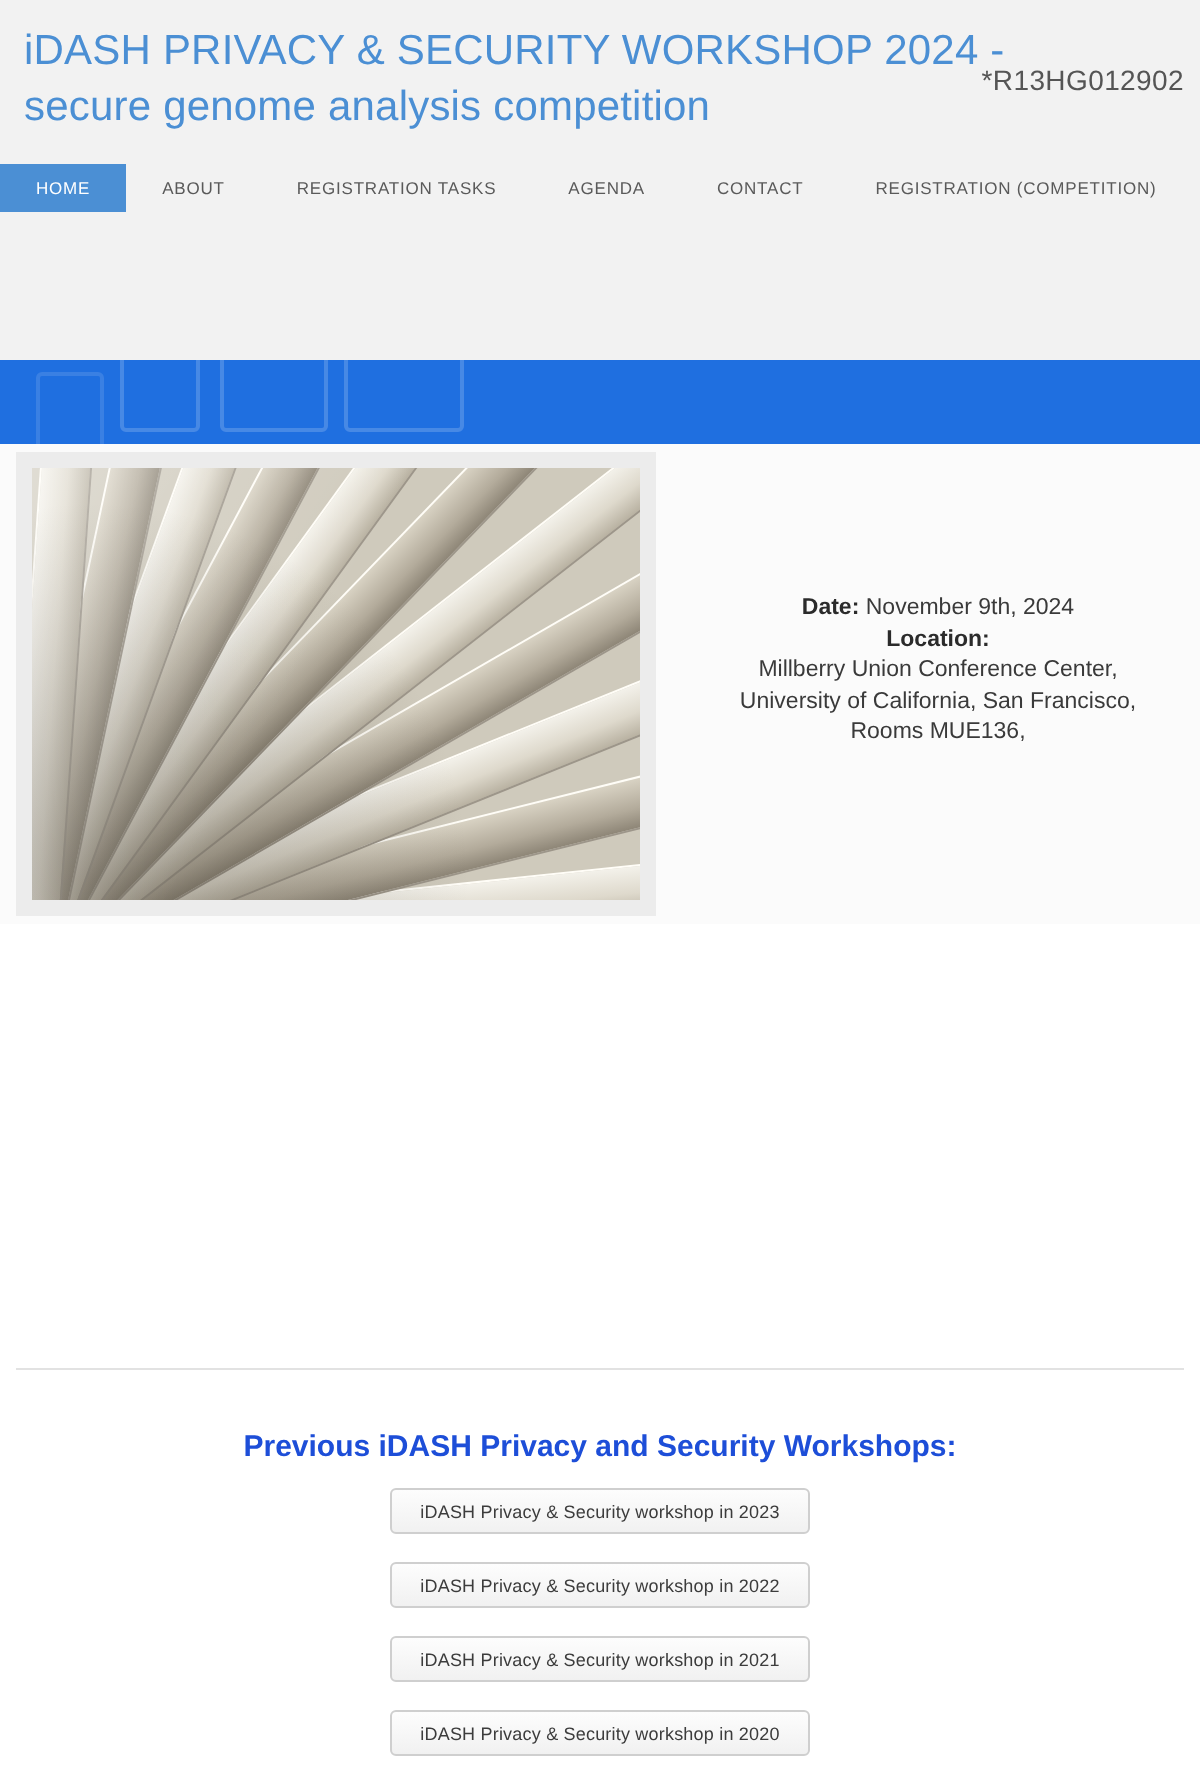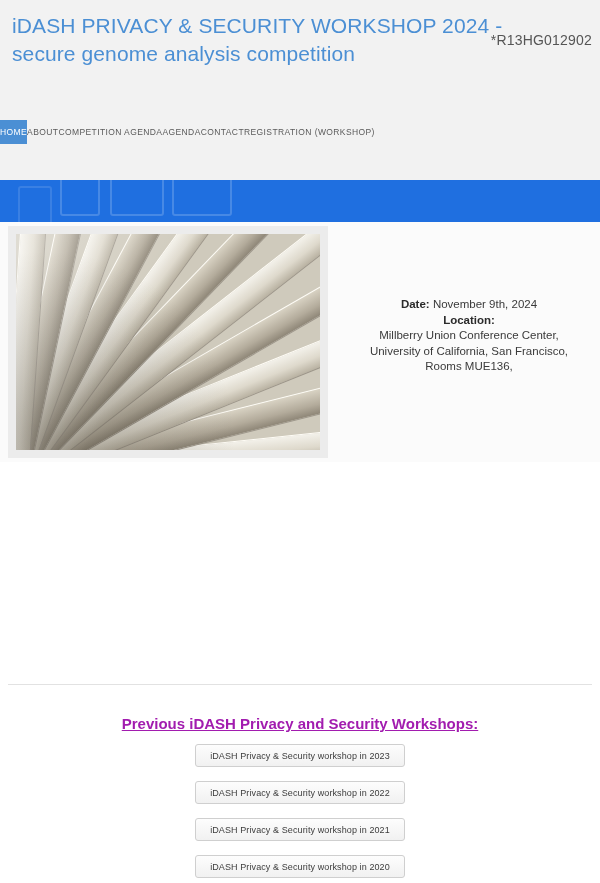--- a/index.html
+++ b/index.html
@@ -55,27 +55,26 @@
     top: 82px;
     width: 600px;
     height: 24px;
     display: flex;
     align-items: stretch;
     font-size: 8.5px;
   }
   .nav-item {
     display: flex;
     align-items: center;
-    padding: 0 0;
+    padding: 0 18px;
     color: #5a5a5a;
     letter-spacing: 0.4px;
     text-decoration: none;
     white-space: nowrap;
     height: 24px;
-    margin-top: 38px;
   }
   .nav-item.active {
     background: #4b8fd4;
     color: #ffffff;
   }
 
   
   .banner {
     position: absolute;
     left: 0;
@@ -165,23 +164,22 @@
     background: #e2e2e2;
   }
 
   .prev-title {
     position: absolute;
     left: 0;
     top: 493px;
     width: 600px;
     text-align: center;
     font-size: 15px;
-    color: #a21caf;
+    color: #1d4ed8;
     font-weight: bold;
-    text-decoration: underline;
   }
 
   .btn-list {
     position: absolute;
     left: 0;
     top: 522px;
     width: 600px;
     display: flex;
     flex-direction: column;
     align-items: center;
@@ -207,23 +205,24 @@
 
 <div class="page">
 
   <div class="header">
     <div class="site-title">iDASH PRIVACY &amp; SECURITY WORKSHOP 2024 - secure genome analysis competition</div>
     <div class="ref-code">*R13HG012902</div>
 
     <div class="nav">
       <a class="nav-item active">HOME</a>
       <a class="nav-item">ABOUT</a>
-      <a class="nav-item">COMPETITION AGENDA</a>
+      <a class="nav-item">REGISTRATION TASKS</a>
       <a class="nav-item">AGENDA</a>
       <a class="nav-item">CONTACT</a>
+      <a class="nav-item">REGISTRATION (COMPETITION)</a>
       <a class="nav-item">REGISTRATION (WORKSHOP)</a>
     </div>
   </div>
 
   <div class="banner">
     <div class="banner-shape s4"></div>
     <div class="banner-shape s1"></div>
     <div class="banner-shape s2"></div>
     <div class="banner-shape s3"></div>
   </div>

